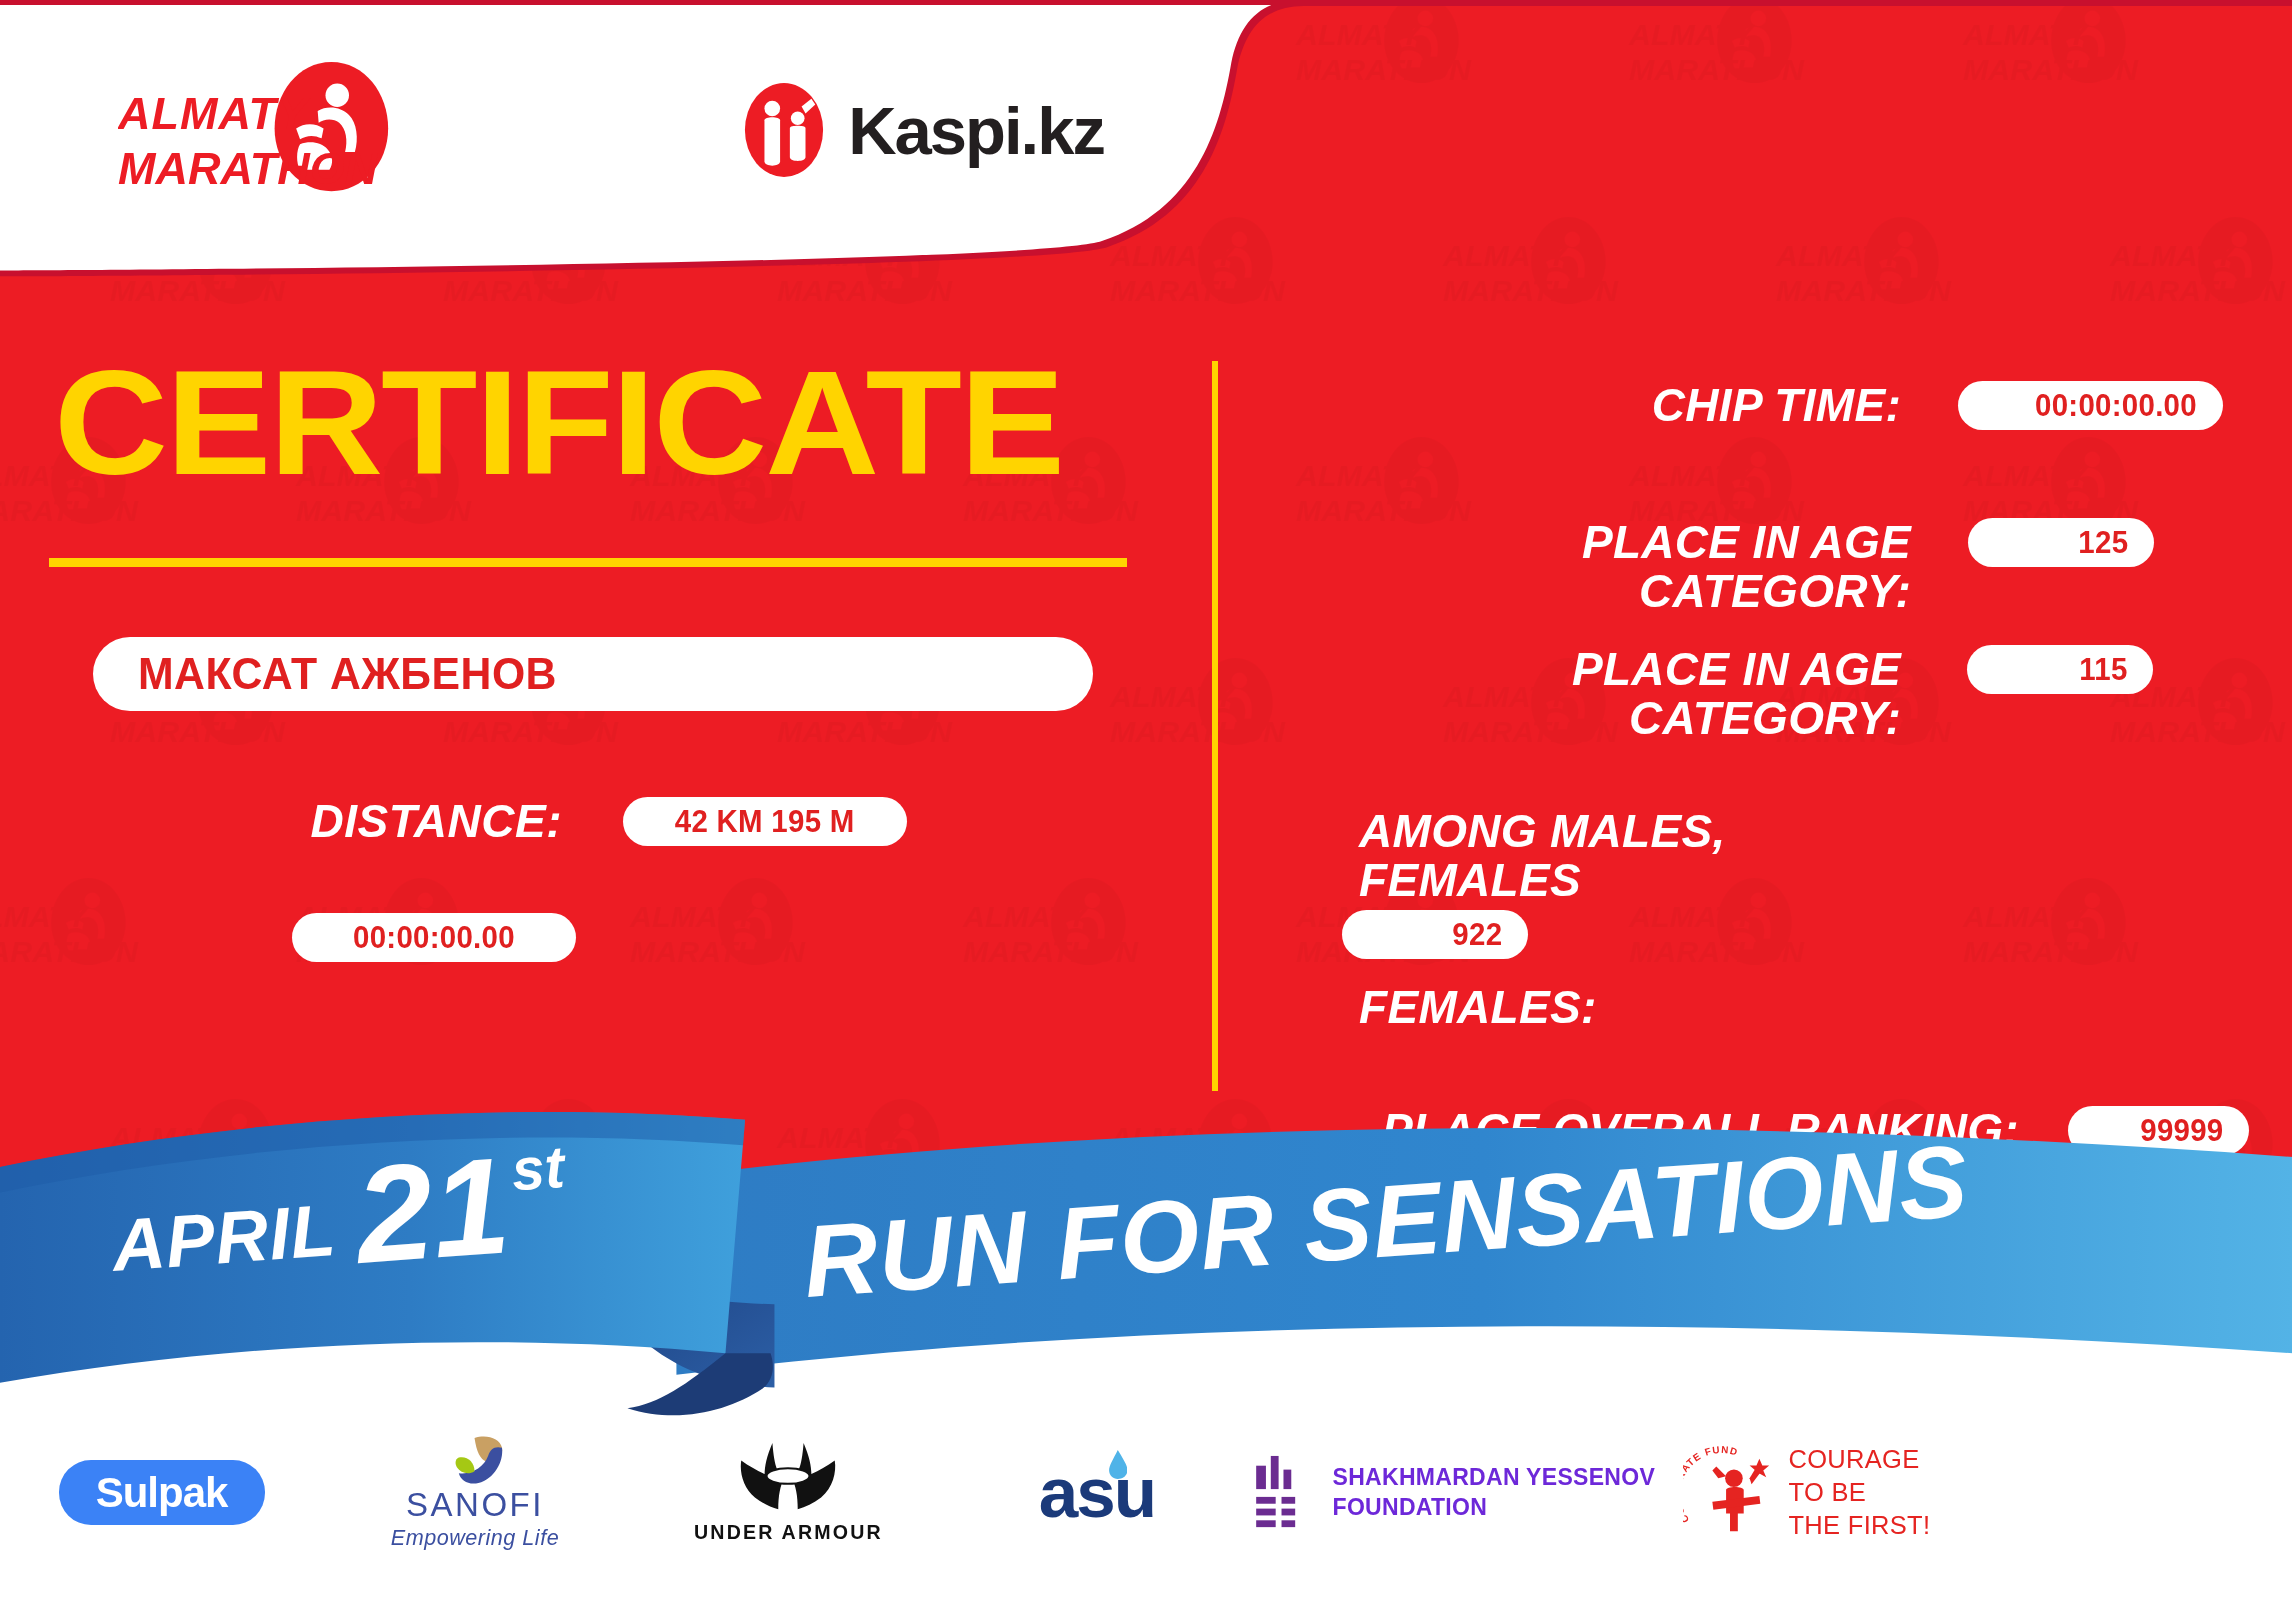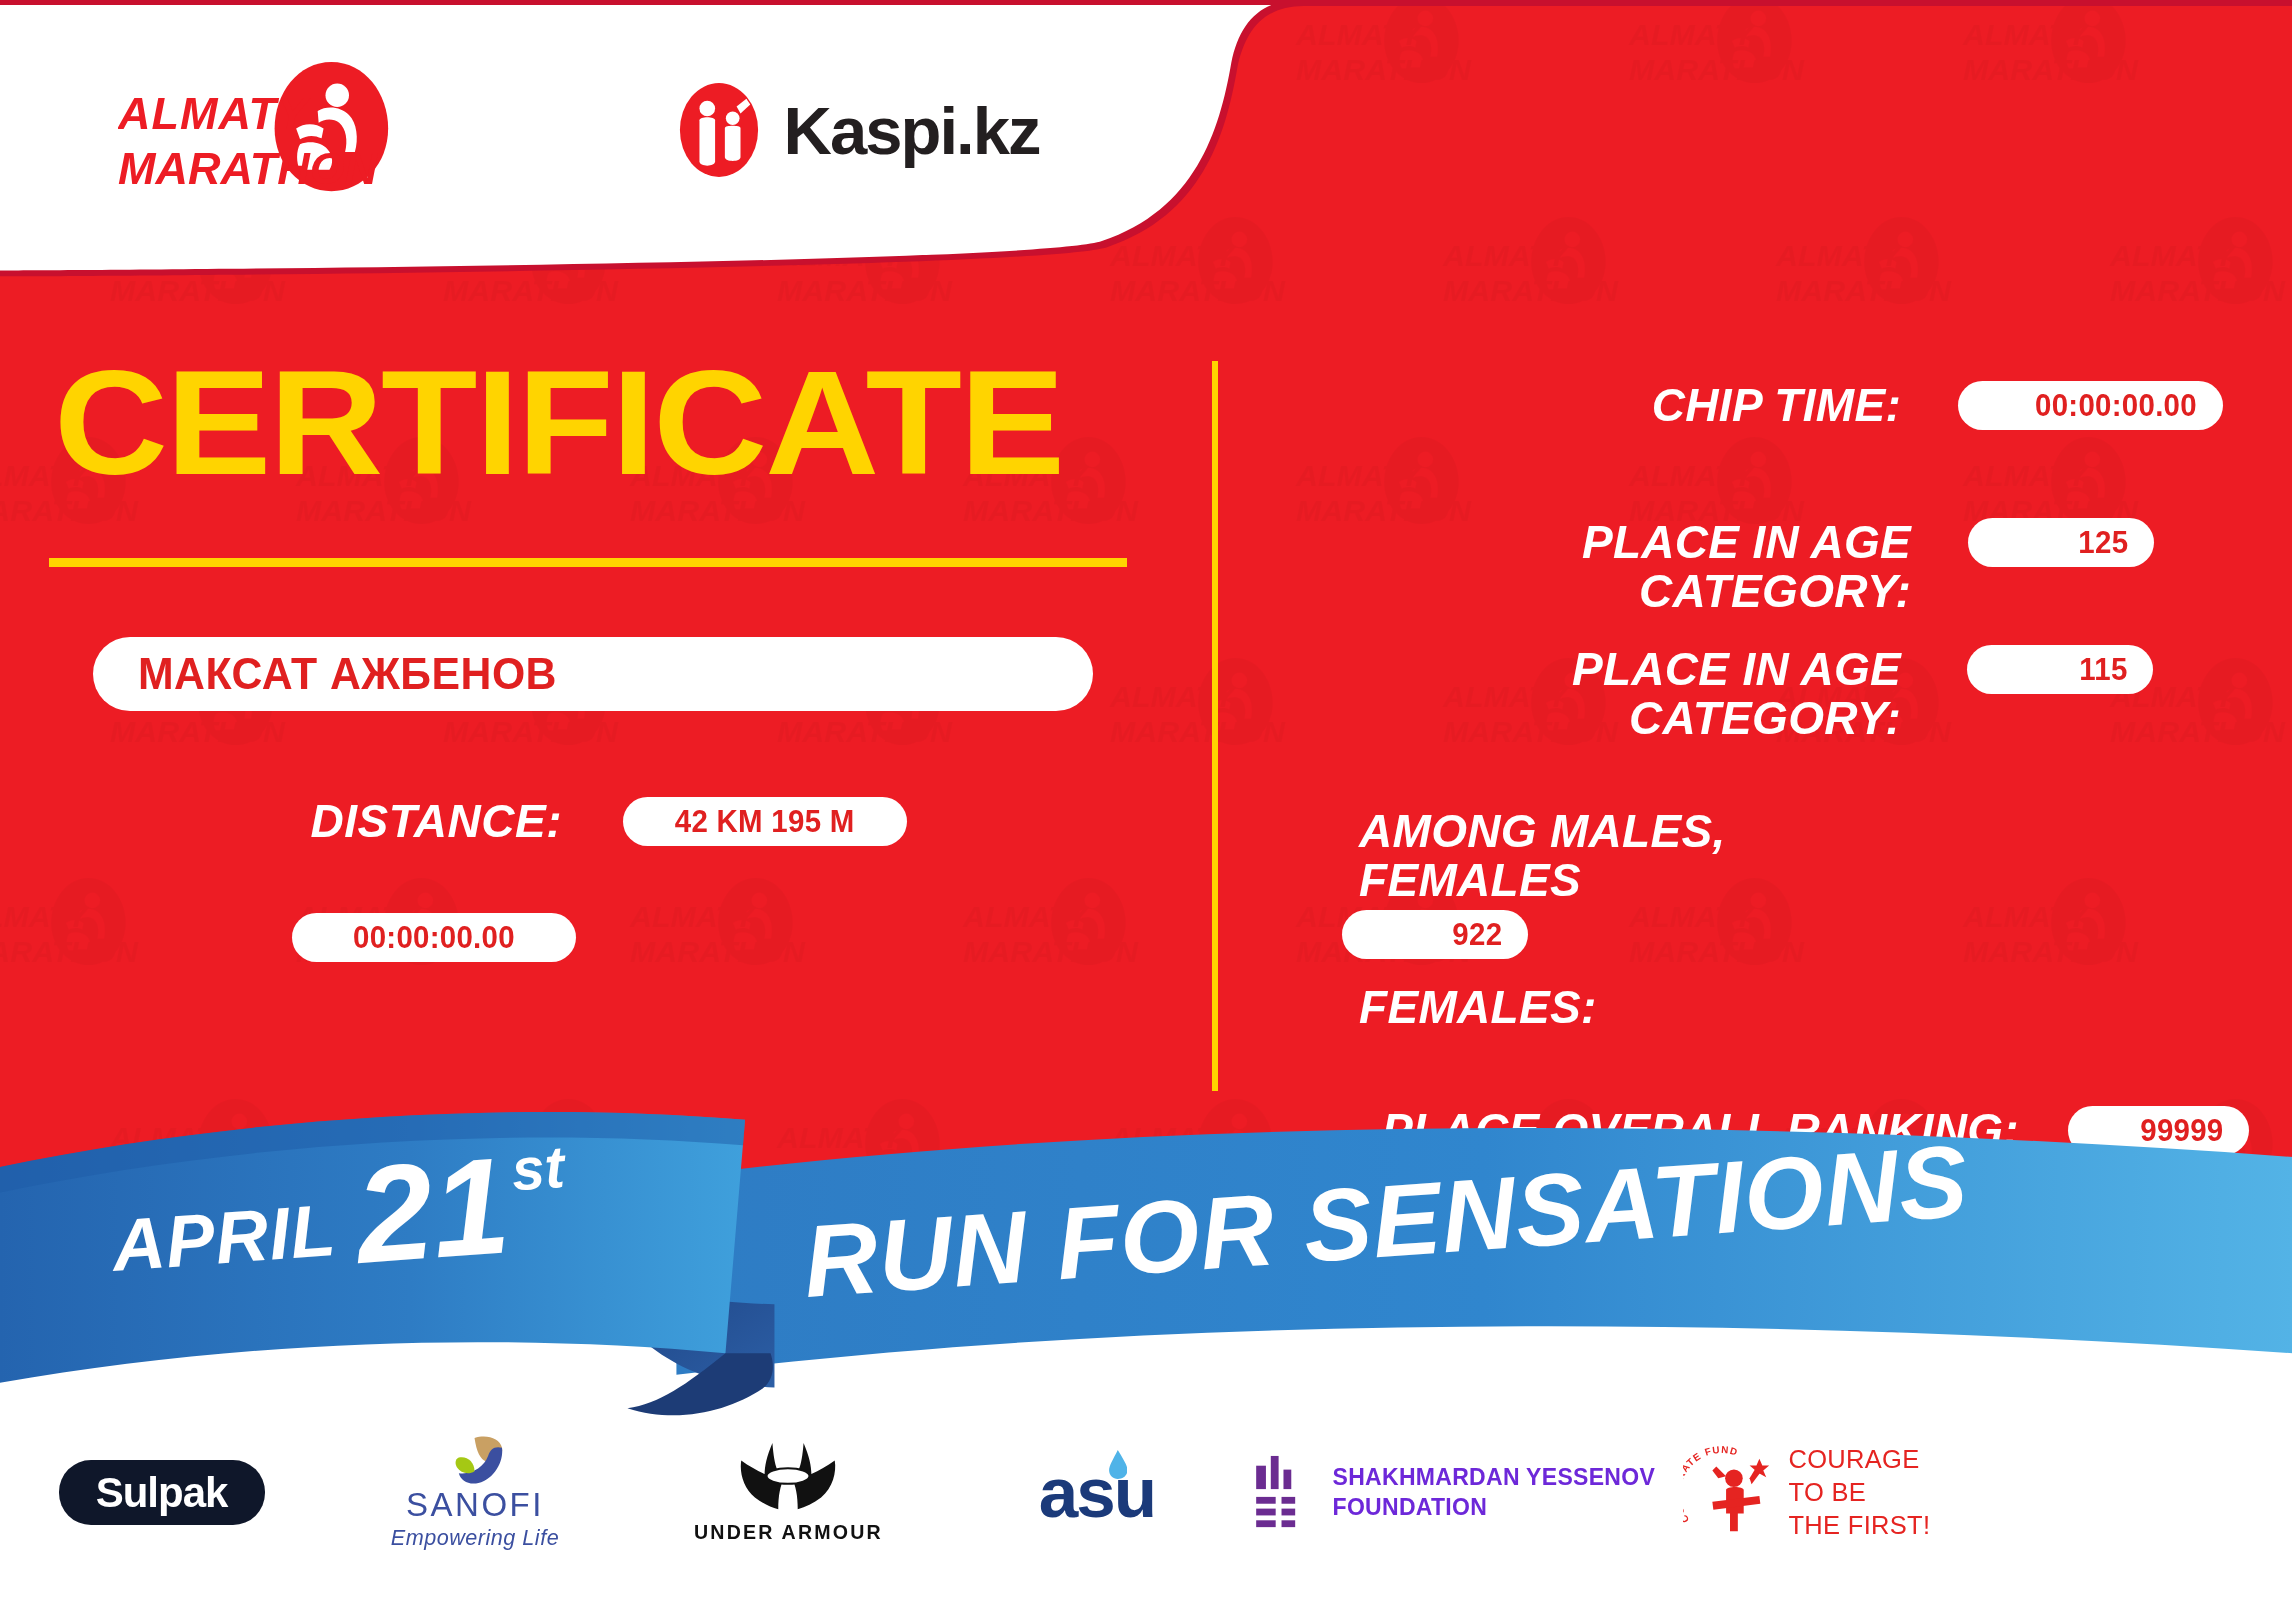--- a/index.html
+++ b/index.html
@@ -20,22 +20,22 @@
   }
   .wm-cell{ position:absolute; width:196px; height:147px; }
   .wm-cell svg{ width:100%; height:100%; display:block; }
   .header-swoosh{ position:absolute; left:0; top:0; width:2293px; height:294px; z-index:6; }
   .header-topline{
     position:absolute; left:0; top:0; width:2293px; height:4.9px; background:#C8102E; z-index:8;
   }
 
   
   .logo-almaty{ position:absolute; left:118px; top:54px; width:323px; height:157px; z-index:10; }
-  .logo-kaspi{ position:absolute; left:676px; top:76px; width:412px; height:108px; z-index:10;
-    display:flex; align-items:center; gap:21.6px; }
+  .logo-kaspi{ position:absolute; left:692px; top:76px; width:412px; height:108px; z-index:10;
+    display:flex; align-items:center; gap:21.6px;justify-content:flex-end; }
   .kaspi-mark{ width:86px; height:98px; flex:0 0 auto; }
   .kaspi-text{ font-size:67px; font-weight:bold; color:#231F20; letter-spacing:-2px;
     font-family:"Liberation Sans", sans-serif; }
 
   
   .left-col{ position:absolute; left:0; top:323px; width:1215px; z-index:10; }
   .cert-title{
     position:absolute; left:54px; top:24.5px;
     font-size:149px; font-weight:bold; color:#FFD400;
     letter-spacing:-2px; line-height:1; white-space:nowrap;
@@ -142,21 +142,21 @@
     transform:rotate(-4.0deg); transform-origin:left center;
   }
 
   
   .sponsors{
     position:absolute; left:0; top:1409px; width:2293px; height:167px; z-index:30;
     display:flex; align-items:center;
   }
   .sp{ display:flex; align-items:center; justify-content:center; height:147px; }
 
-  .sp-sulpak{ width:206px; height:65px; background:#0f172a; border-radius:32px;
+  .sp-sulpak{ width:206px; height:65px; background:#3b82f6; border-radius:32px;
     display:flex; align-items:center; justify-content:center; }
   .sp-sulpak span{ color:#fff; font-size:42px; font-weight:bold; letter-spacing:-1px; }
 
   .sp-sanofi{ display:flex; flex-direction:column; align-items:center; gap:1px; }
   .sanofi-mark{ width:61px; height:51px; }
   .sanofi-name{ color:#3B4FA0; font-size:33px; letter-spacing:2.5px; font-weight:normal; }
   .sanofi-tag{ color:#3B4FA0; font-size:21.6px; font-style:italic; letter-spacing:0.5px; }
 
   .sp-oriflame{ display:flex; flex-direction:column; align-items:center; }
   .ori-name{ color:#111; font-size:47px; letter-spacing:5.9px; font-weight:300;

